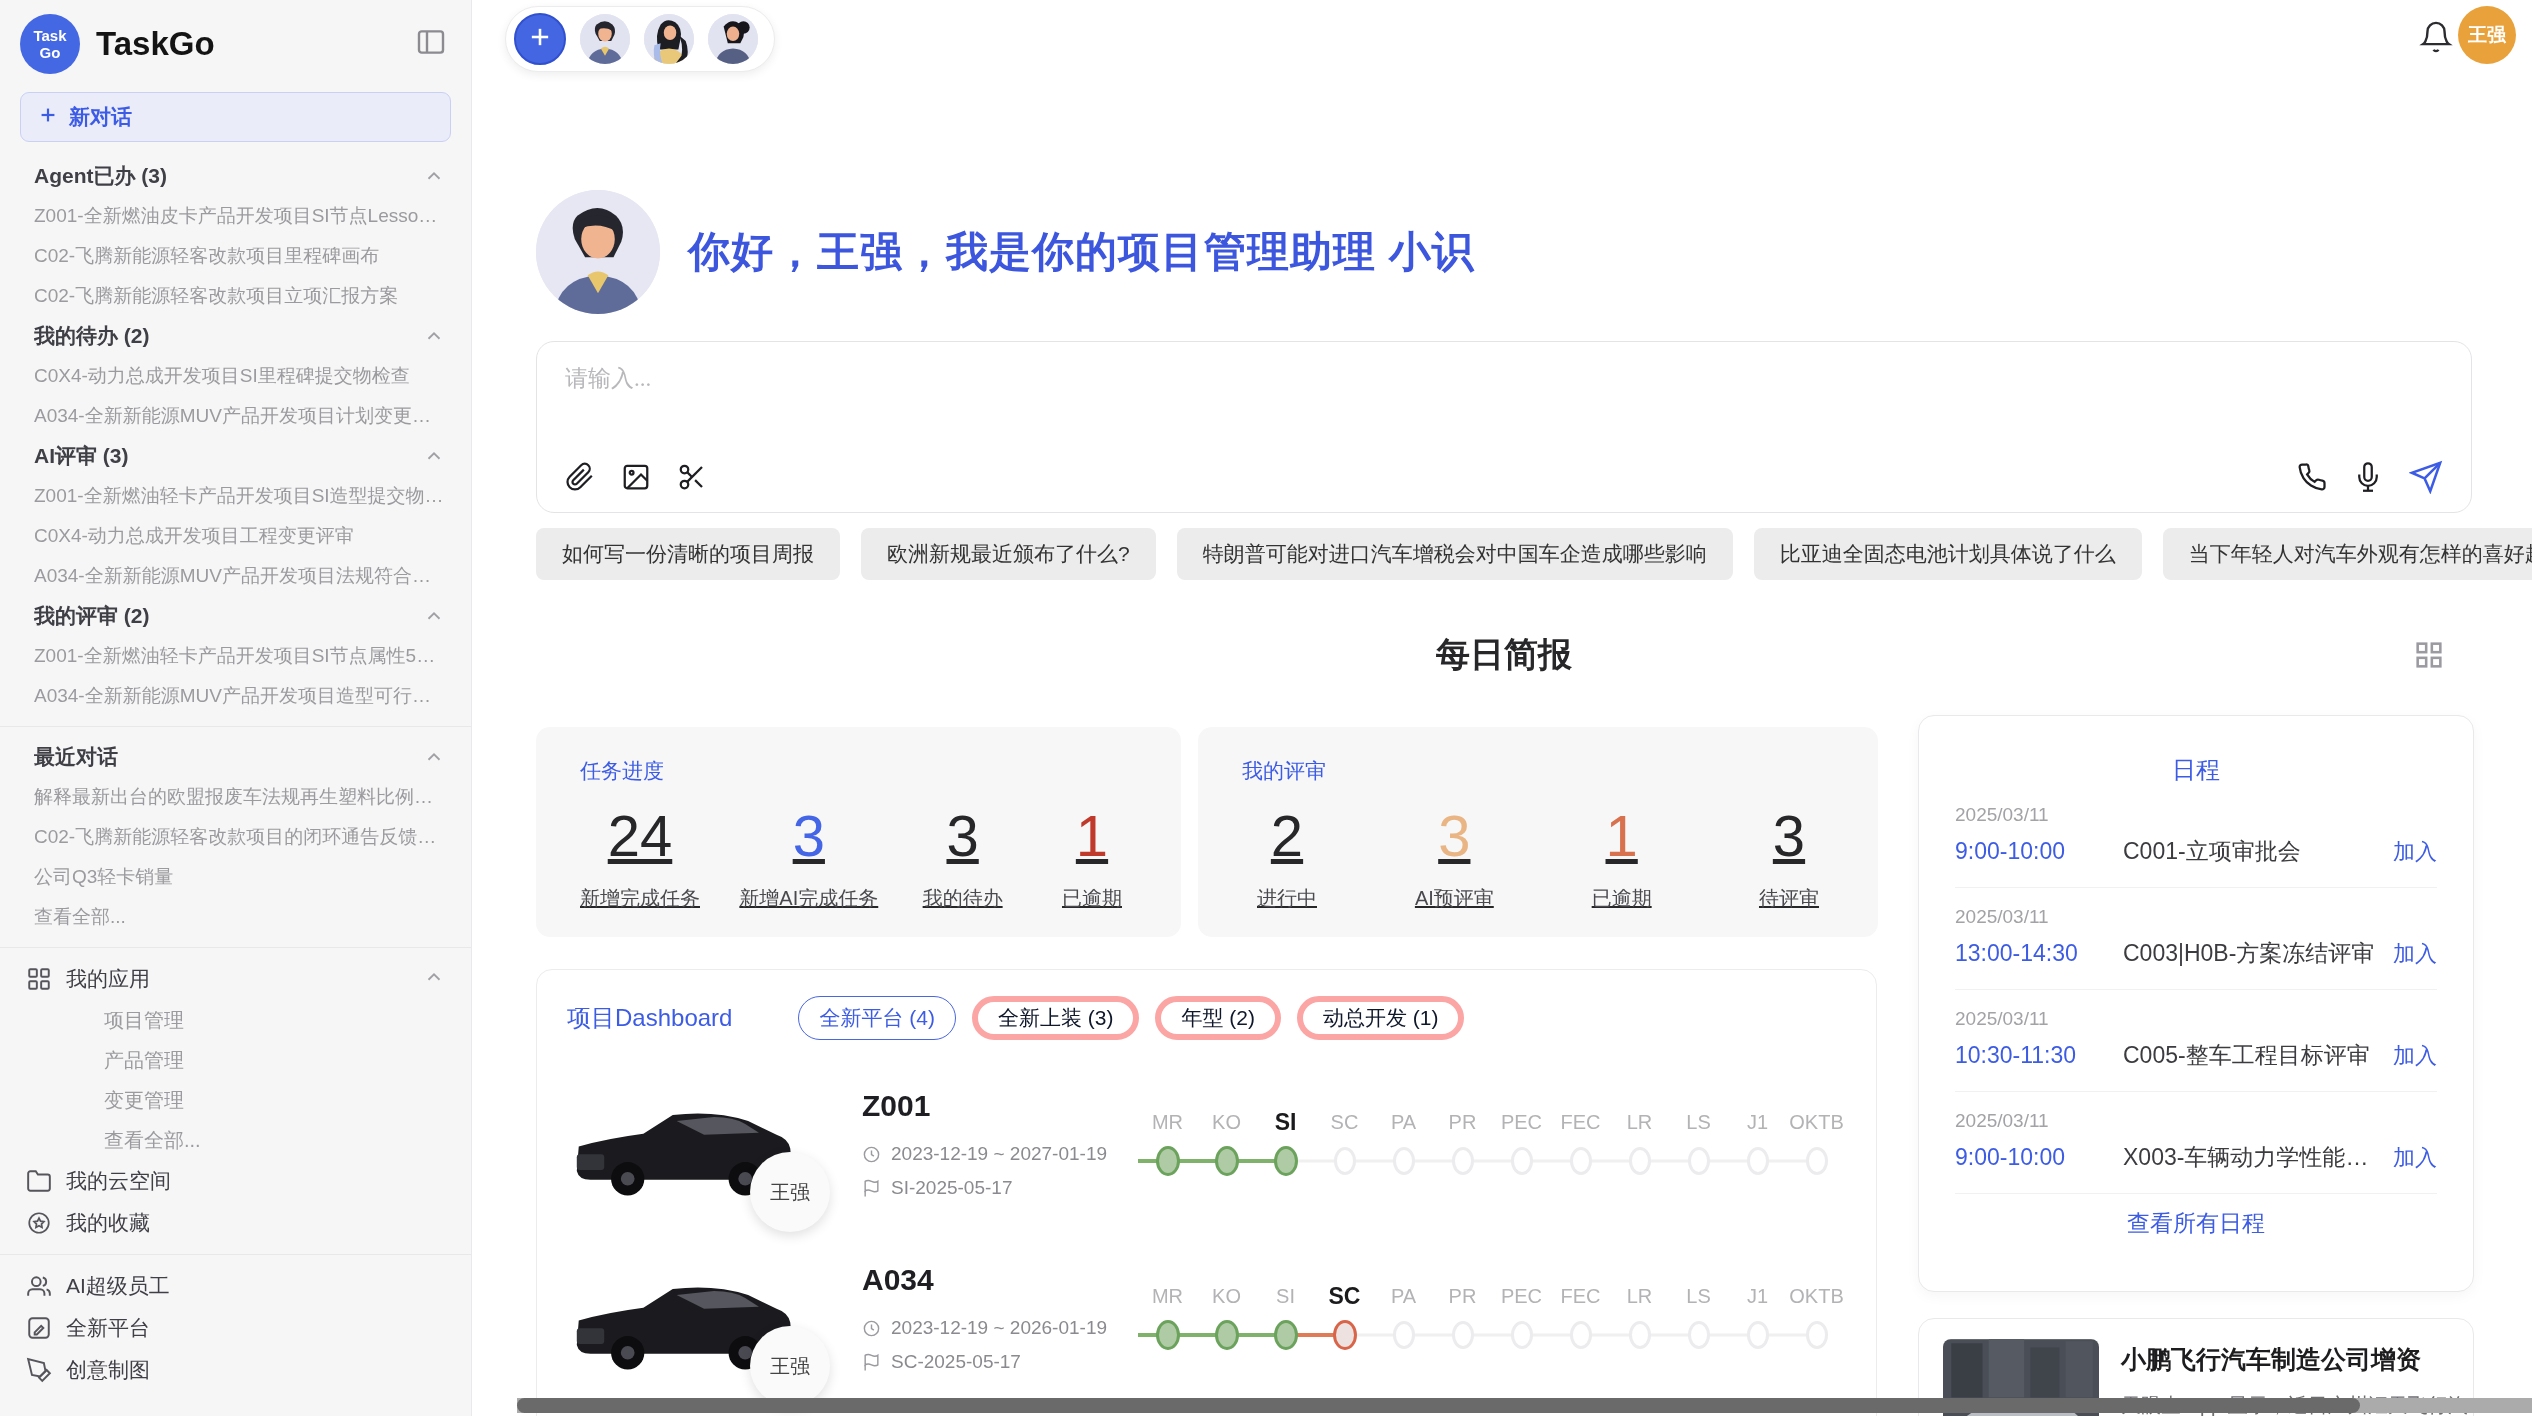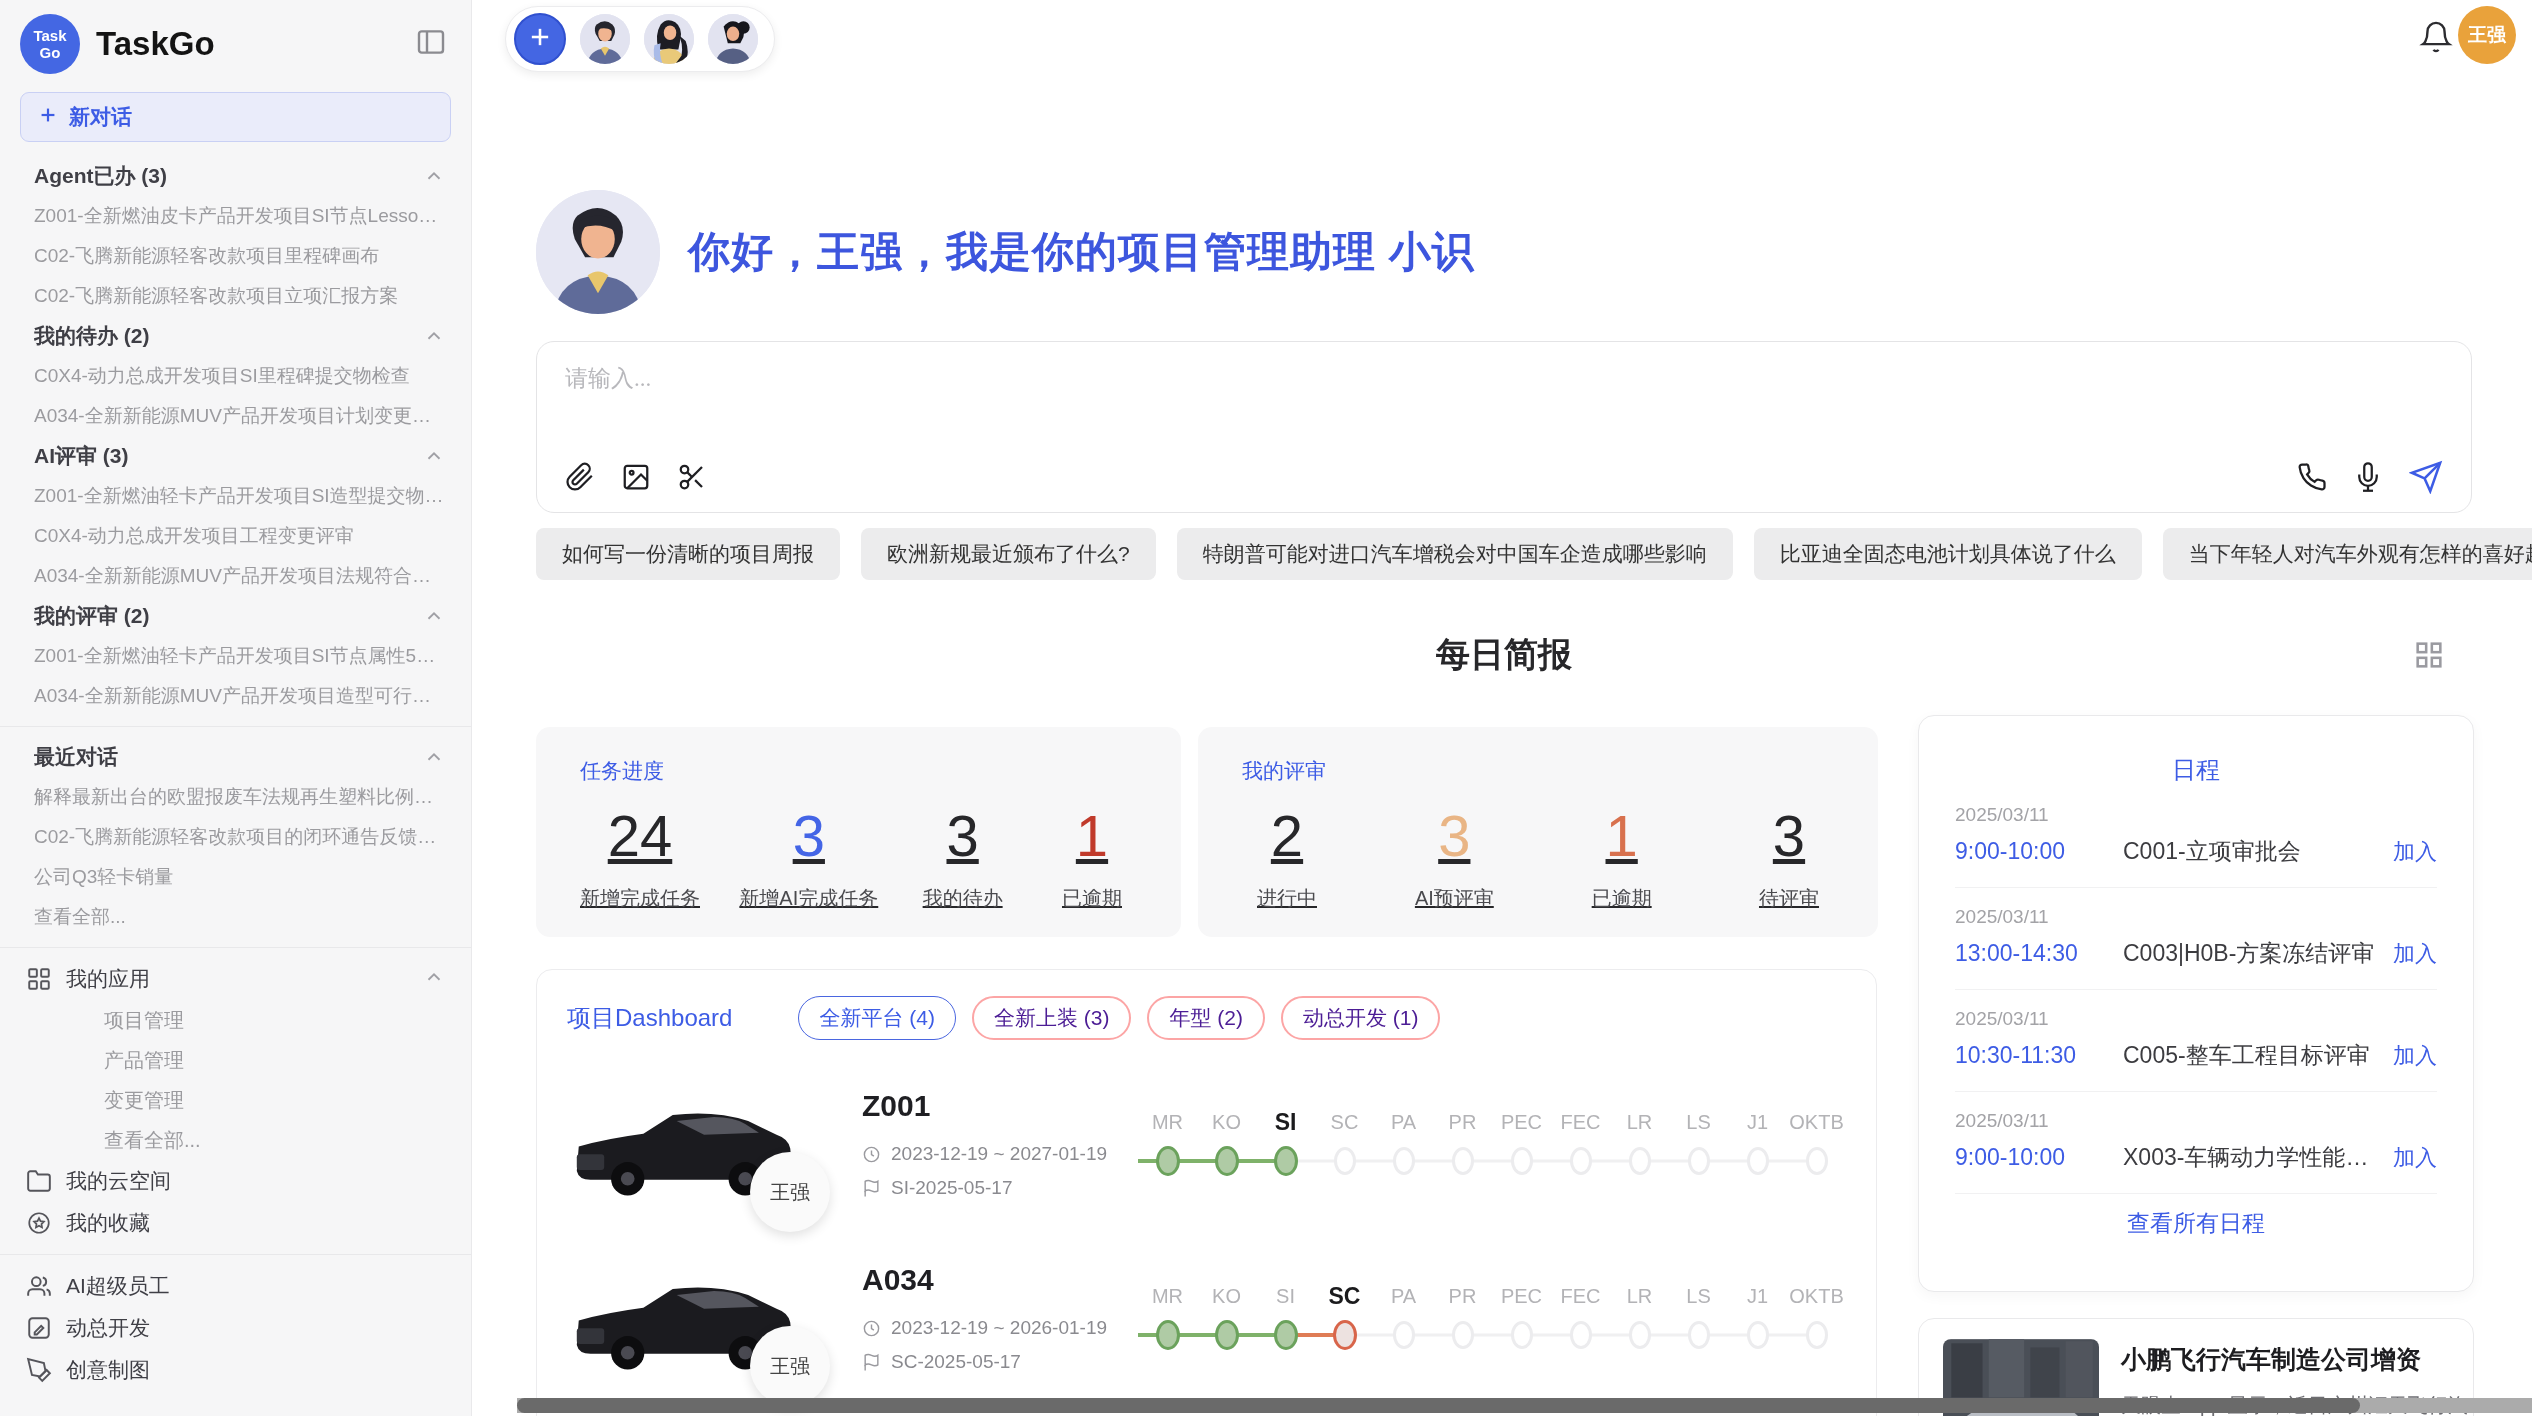--- a/index.html
+++ b/index.html
@@ -103,21 +103,21 @@
   .sch-name { flex:1; font-size:23px; color:#3c3c40; overflow:hidden; white-space:nowrap; text-overflow:ellipsis; }
   .sch-join { font-size:22px; color:#3d5ce5; cursor:pointer; margin-left:12px; }
   .sch-footer { text-align:center; font-size:23px; color:#3d5ce5; margin-top:14px; cursor:pointer; }
   
   .dash-card { position:absolute; left:536px; top:969px; width:1341px; height:470px;
     background:#fff; border:1px solid #ececee; border-radius:16px; padding:26px 30px 0 30px; }
   .dash-header { display:flex; align-items:center; }
   .dash-title { font-size:24px; color:#3d5ce5; font-weight:500; }
   .dash-filters { display:flex; gap:16px; margin-left:66px; }
   .filter-chip { height:44px; border-radius:22px; display:flex; align-items:center; padding:0 20px;
-    font-size:21px; border:2px solid #fca5a5; color:#4c1d95; background:#fff; cursor:pointer; white-space:nowrap; }
+    font-size:21px; border:6px solid #fca5a5; color:#0f172a; background:#fff; cursor:pointer; white-space:nowrap; }
   .filter-chip.active { border:1.5px solid #4a66e0; color:#3d5ce5; font-weight:500; }
   .project-row { display:flex; align-items:center; margin-top:34px; }
   .truck-wrap { position:relative; width:235px; height:140px; flex:0 0 auto; }
   .truck-wrap svg { width:100%; height:100%; display:block; }
   .owner-badge { position:absolute; right:-28px; bottom:-18px; width:80px; height:80px; border-radius:50%;
     background:#fafafa; box-shadow:0 4px 12px rgba(0,0,0,.12); display:flex; align-items:center;
     justify-content:center; font-size:20px; color:#444; }
   .proj-info { margin-left:60px; width:262px; flex:0 0 auto; }
   .proj-code { font-size:30px; font-weight:700; color:#1f1f23; }
   .proj-meta { display:flex; align-items:center; gap:10px; margin-top:20px; color:#8a8a8f; font-size:19px; }
@@ -294,21 +294,21 @@
         </span>
       <span class="ml">AI超级员工</span>
     </div>
     <div class="sb-menu-row">
       <span class="mi">
           <svg width="26" height="26" viewBox="0 0 24 24" fill="none" stroke="currentColor" stroke-width="1.8">
             <rect x="3" y="3" width="18" height="18" rx="3"></rect>
             <path d="M8 16l6-6 2 2-6 6H8z"></path>
           </svg>
         </span>
-      <span class="ml">动总开发</span>
+      <span class="ml">全新平台</span>
     </div>
     <div class="sb-menu-row">
       <span class="mi">
           <svg width="26" height="26" viewBox="0 0 24 24" fill="none" stroke="currentColor" stroke-width="1.8">
             <path d="M12 19l7-7 3 3-7 7-3-3z"></path>
             <path d="M18 13l-1.5-7.5L2 2l3.5 14.5L13 18l5-5z"></path>
           </svg>
         </span>
       <span class="ml">创意制图</span>
     </div>

